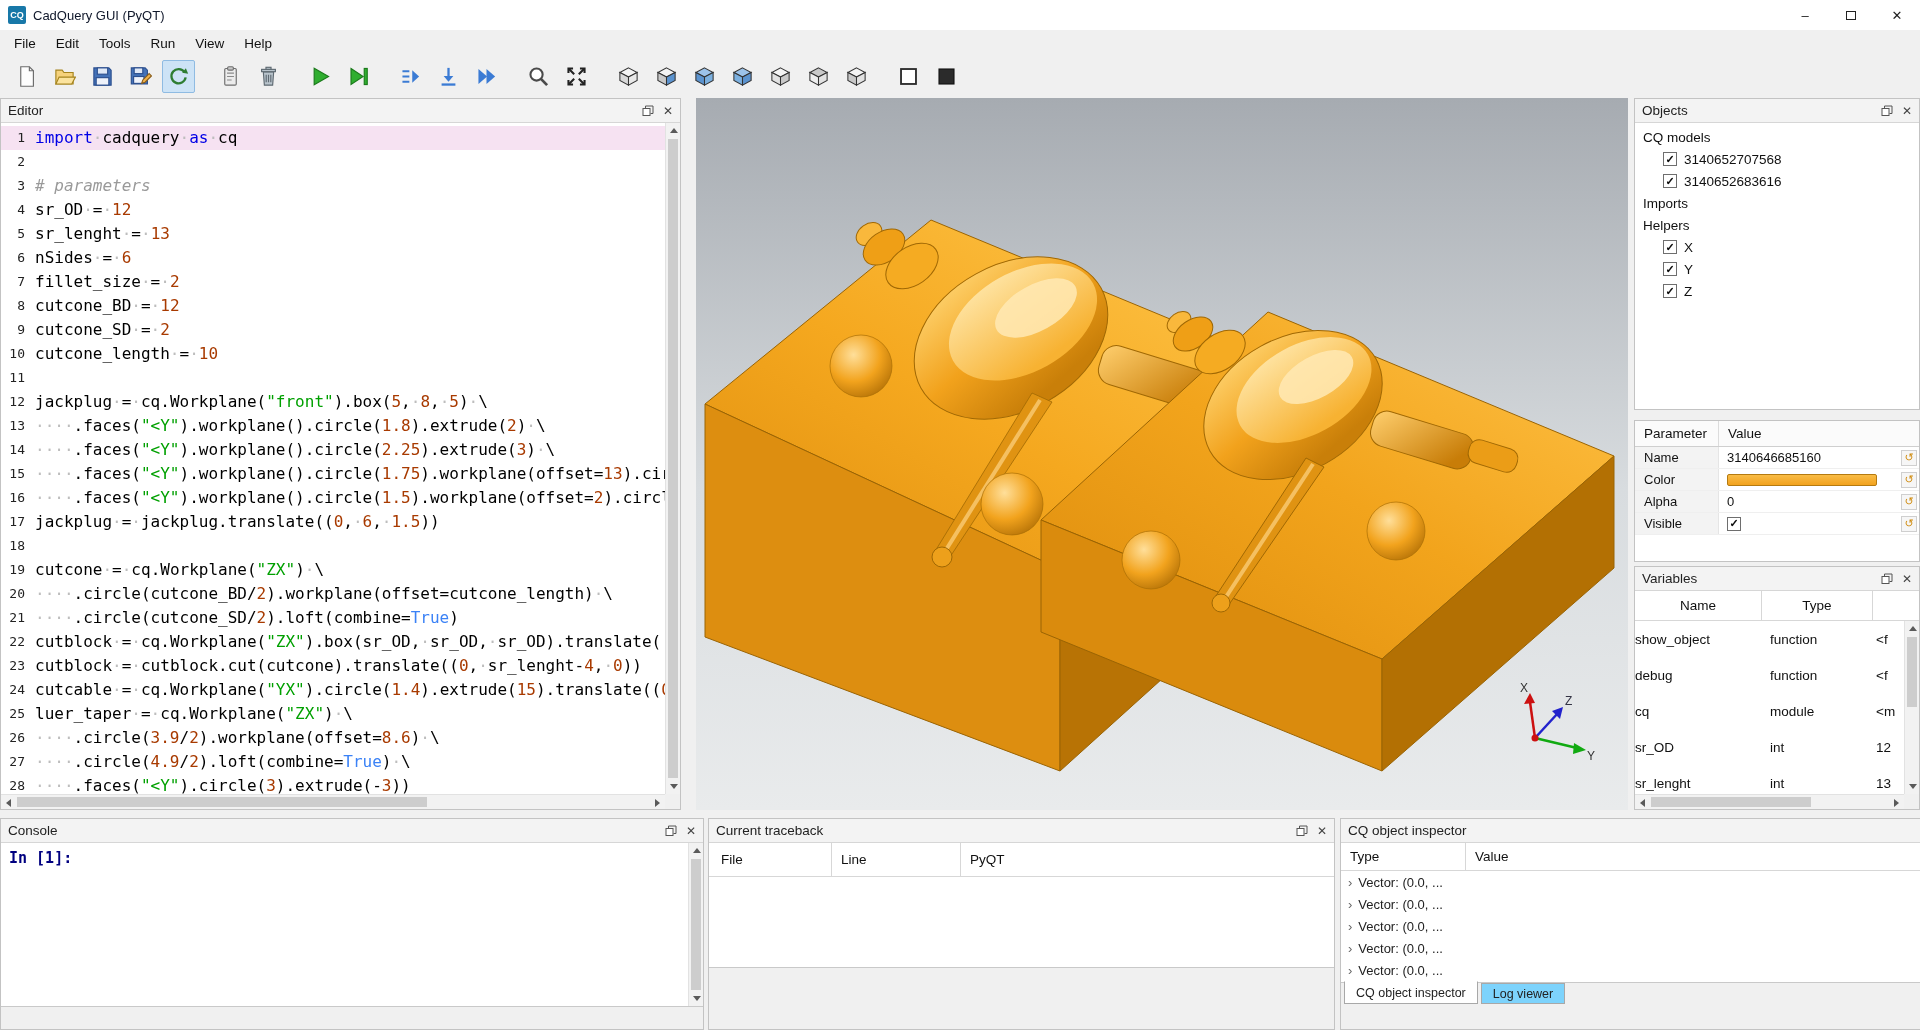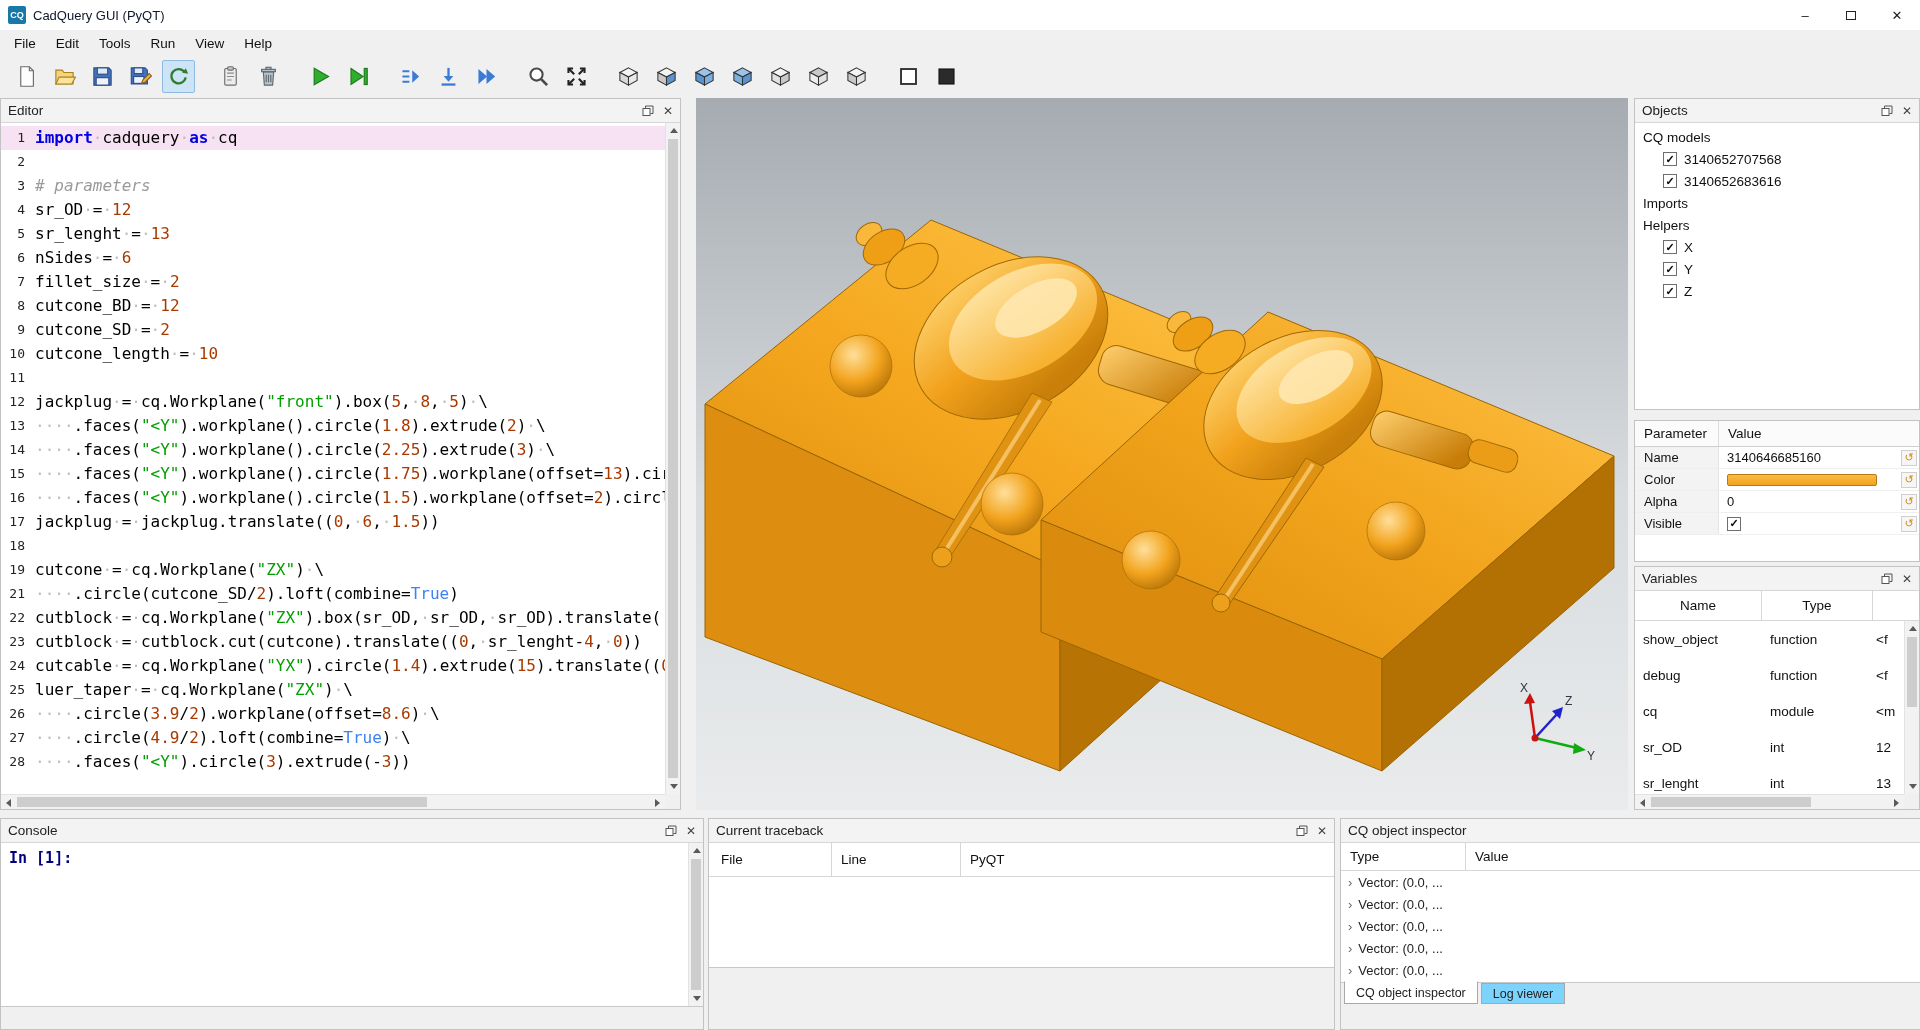--- a/index.html
+++ b/index.html
@@ -32,21 +32,21 @@
   .close-btn{font-size:12px;color:#444;line-height:1}
 
   
   #editor-dock{left:0;top:98px;width:681px;height:712px}
   .editor-body{position:relative;height:686px;background:#fff}
   .code-area{position:absolute;left:0;top:0;right:15px;bottom:15px;overflow:hidden;background:#fff;padding-top:3px}
   .code-line{display:flex;height:24px;line-height:24px;white-space:pre;font-family:"DejaVu Sans Mono",monospace;font-size:16px}
   .code-line.cur{background:#f6e2f2}
   .ln{flex:0 0 34px;text-align:right;padding-right:10px;font-size:13px;color:#222}
   .code{flex:1;overflow:hidden}
-  .tok-k{color:#0000e6;font-weight:bold}
+  .tok-k{color:#0000e6;font-weight:normal}
   .tok-d{color:#000}
   .tok-n{color:#a83a00}
   .tok-s{color:#00a000}
   .tok-c{color:#9a9a9a;font-style:italic}
   .tok-w{color:#bdbdbd}
   .tok-b{color:#3b82f6;font-weight:normal}
 
   
   .vscroll{position:absolute;right:0;top:0;bottom:15px;width:15px;background:#f2f2f2;border-left:1px solid #e2e2e2}
   .vscroll.full{bottom:0}
@@ -90,21 +90,21 @@
   .reset{position:absolute;right:2px;top:50%;transform:translateY(-50%);width:16px;height:16px;border:1px solid #cfcfcf;background:#f6f6f6;color:#cf8a0c;font-size:11px;display:flex;align-items:center;justify-content:center}
 
   #vars-dock{left:1634px;top:566px;width:286px;height:244px}
   .vars-body{position:relative;height:calc(100% - 24px);background:#fff}
   .vars-head{display:flex;height:30px;border-bottom:1px solid #d7d7d7;align-items:center;background:#fff}
   .vh-cell{font-size:13.5px;text-align:center}
   .vh-cell.c1{width:127px;border-right:1px solid #d7d7d7;height:100%;line-height:29px}
   .vh-cell.c2{width:111px;border-right:1px solid #d7d7d7;height:100%;line-height:29px}
   .vars-rows{position:absolute;left:0;top:30px;right:15px;bottom:15px;overflow:hidden}
   .vrow{display:flex;height:36px;align-items:center;font-size:13.5px}
-  .vc1{width:127px;padding-left:8px}
+  .vc1{width:127px;}
   .vc2{width:111px;padding-left:8px}
   .vc3{flex:1;padding-left:3px;overflow:hidden;white-space:nowrap}
 
   
   #console-dock{left:0;top:818px;width:704px;height:212px}
   .console-body{position:absolute;left:0;top:24px;width:100%;height:164px;background:#fff;border-bottom:1px solid #c9c9c9}
   .prompt{position:absolute;left:8px;top:6px;font-family:"DejaVu Sans Mono",monospace;font-weight:bold;font-size:15px;color:#000080}
 
   #tb-dock{left:708px;top:818px;width:627px;height:212px}
   .tb-body{position:absolute;left:0;top:24px;width:100%;height:125px;background:#fff;border-bottom:1px solid #c9c9c9}
@@ -340,20 +340,21 @@
           <div class="code-line"><span class="ln">10</span><span class="code"><span class="tok-d">cutcone_length</span><span class="tok-w">·</span><span class="tok-d">=</span><span class="tok-w">·</span><span class="tok-n">10</span></span></div>
           <div class="code-line"><span class="ln">11</span><span class="code"></span></div>
           <div class="code-line"><span class="ln">12</span><span class="code"><span class="tok-d">jackplug</span><span class="tok-w">·</span><span class="tok-d">=</span><span class="tok-w">·</span><span class="tok-d">cq.Workplane(</span><span class="tok-s">"front"</span><span class="tok-d">).box(</span><span class="tok-n">5</span><span class="tok-d">,</span><span class="tok-w">·</span><span class="tok-n">8</span><span class="tok-d">,</span><span class="tok-w">·</span><span class="tok-n">5</span><span class="tok-d">)</span><span class="tok-w">·</span><span class="tok-d">\</span></span></div>
           <div class="code-line"><span class="ln">13</span><span class="code"><span class="tok-w">····</span><span class="tok-d">.faces(</span><span class="tok-s">"&lt;Y"</span><span class="tok-d">).workplane().circle(</span><span class="tok-n">1.8</span><span class="tok-d">).extrude(</span><span class="tok-n">2</span><span class="tok-d">)</span><span class="tok-w">·</span><span class="tok-d">\</span></span></div>
           <div class="code-line"><span class="ln">14</span><span class="code"><span class="tok-w">····</span><span class="tok-d">.faces(</span><span class="tok-s">"&lt;Y"</span><span class="tok-d">).workplane().circle(</span><span class="tok-n">2.25</span><span class="tok-d">).extrude(</span><span class="tok-n">3</span><span class="tok-d">)</span><span class="tok-w">·</span><span class="tok-d">\</span></span></div>
           <div class="code-line"><span class="ln">15</span><span class="code"><span class="tok-w">····</span><span class="tok-d">.faces(</span><span class="tok-s">"&lt;Y"</span><span class="tok-d">).workplane().circle(</span><span class="tok-n">1.75</span><span class="tok-d">).workplane(offset=</span><span class="tok-n">13</span><span class="tok-d">).circle(</span></span></div>
           <div class="code-line"><span class="ln">16</span><span class="code"><span class="tok-w">····</span><span class="tok-d">.faces(</span><span class="tok-s">"&lt;Y"</span><span class="tok-d">).workplane().circle(</span><span class="tok-n">1.5</span><span class="tok-d">).workplane(offset=</span><span class="tok-n">2</span><span class="tok-d">).circle(</span></span></div>
           <div class="code-line"><span class="ln">17</span><span class="code"><span class="tok-d">jackplug</span><span class="tok-w">·</span><span class="tok-d">=</span><span class="tok-w">·</span><span class="tok-d">jackplug.translate((</span><span class="tok-n">0</span><span class="tok-d">,</span><span class="tok-w">·</span><span class="tok-n">6</span><span class="tok-d">,</span><span class="tok-w">·</span><span class="tok-n">1.5</span><span class="tok-d">))</span></span></div>
           <div class="code-line"><span class="ln">18</span><span class="code"></span></div>
           <div class="code-line"><span class="ln">19</span><span class="code"><span class="tok-d">cutcone</span><span class="tok-w">·</span><span class="tok-d">=</span><span class="tok-w">·</span><span class="tok-d">cq.Workplane(</span><span class="tok-s">"ZX"</span><span class="tok-d">)</span><span class="tok-w">·</span><span class="tok-d">\</span></span></div>
+          <div class="code-line"><span class="ln">20</span><span class="code"><span class="tok-w">····</span><span class="tok-d">.circle(cutcone_BD/</span><span class="tok-n">2</span><span class="tok-d">).workplane(offset=cutcone_length)</span><span class="tok-w">·</span><span class="tok-d">\</span></span></div>
           <div class="code-line"><span class="ln">21</span><span class="code"><span class="tok-w">····</span><span class="tok-d">.circle(cutcone_SD/</span><span class="tok-n">2</span><span class="tok-d">).loft(combine=</span><span class="tok-b">True</span><span class="tok-d">)</span></span></div>
           <div class="code-line"><span class="ln">22</span><span class="code"><span class="tok-d">cutblock</span><span class="tok-w">·</span><span class="tok-d">=</span><span class="tok-w">·</span><span class="tok-d">cq.Workplane(</span><span class="tok-s">"ZX"</span><span class="tok-d">).box(sr_OD,</span><span class="tok-w">·</span><span class="tok-d">sr_OD,</span><span class="tok-w">·</span><span class="tok-d">sr_OD).translate(</span></span></div>
           <div class="code-line"><span class="ln">23</span><span class="code"><span class="tok-d">cutblock</span><span class="tok-w">·</span><span class="tok-d">=</span><span class="tok-w">·</span><span class="tok-d">cutblock.cut(cutcone).translate((</span><span class="tok-n">0</span><span class="tok-d">,</span><span class="tok-w">·</span><span class="tok-d">sr_lenght-</span><span class="tok-n">4</span><span class="tok-d">,</span><span class="tok-w">·</span><span class="tok-n">0</span><span class="tok-d">))</span></span></div>
           <div class="code-line"><span class="ln">24</span><span class="code"><span class="tok-d">cutcable</span><span class="tok-w">·</span><span class="tok-d">=</span><span class="tok-w">·</span><span class="tok-d">cq.Workplane(</span><span class="tok-s">"YX"</span><span class="tok-d">).circle(</span><span class="tok-n">1.4</span><span class="tok-d">).extrude(</span><span class="tok-n">15</span><span class="tok-d">).translate((</span><span class="tok-n">0</span></span></div>
           <div class="code-line"><span class="ln">25</span><span class="code"><span class="tok-d">luer_taper</span><span class="tok-w">·</span><span class="tok-d">=</span><span class="tok-w">·</span><span class="tok-d">cq.Workplane(</span><span class="tok-s">"ZX"</span><span class="tok-d">)</span><span class="tok-w">·</span><span class="tok-d">\</span></span></div>
           <div class="code-line"><span class="ln">26</span><span class="code"><span class="tok-w">····</span><span class="tok-d">.circle(</span><span class="tok-n">3.9</span><span class="tok-d">/</span><span class="tok-n">2</span><span class="tok-d">).workplane(offset=</span><span class="tok-n">8.6</span><span class="tok-d">)</span><span class="tok-w">·</span><span class="tok-d">\</span></span></div>
           <div class="code-line"><span class="ln">27</span><span class="code"><span class="tok-w">····</span><span class="tok-d">.circle(</span><span class="tok-n">4.9</span><span class="tok-d">/</span><span class="tok-n">2</span><span class="tok-d">).loft(combine=</span><span class="tok-b">True</span><span class="tok-d">)</span><span class="tok-w">·</span><span class="tok-d">\</span></span></div>
           <div class="code-line"><span class="ln">28</span><span class="code"><span class="tok-w">····</span><span class="tok-d">.faces(</span><span class="tok-s">"&lt;Y"</span><span class="tok-d">).circle(</span><span class="tok-n">3</span><span class="tok-d">).extrude(-</span><span class="tok-n">3</span><span class="tok-d">))</span></span></div>
         </div>
       <div class="vscroll">

